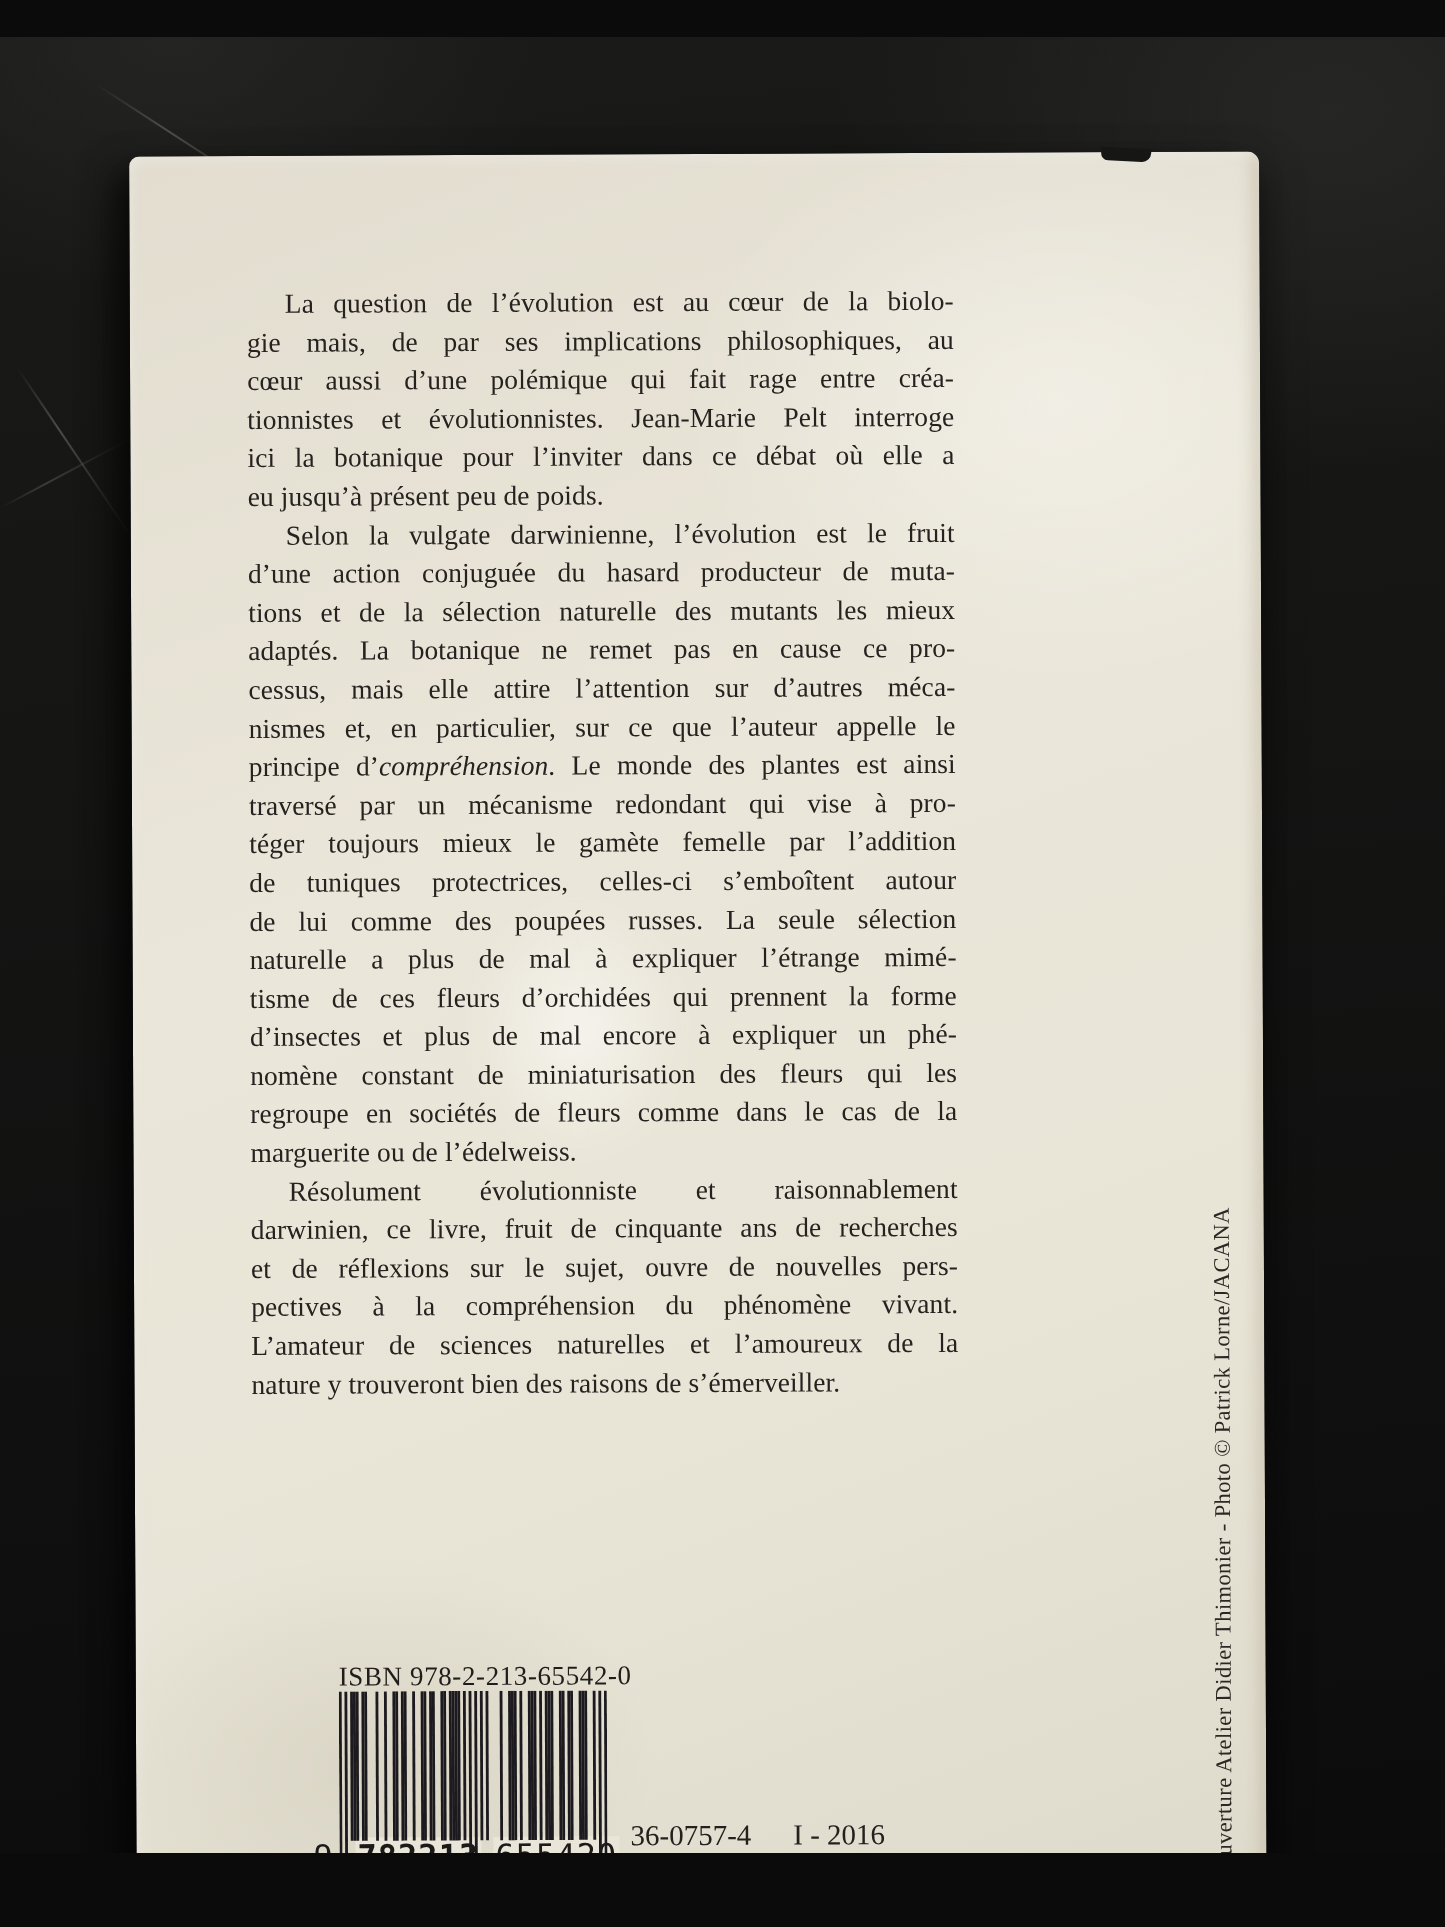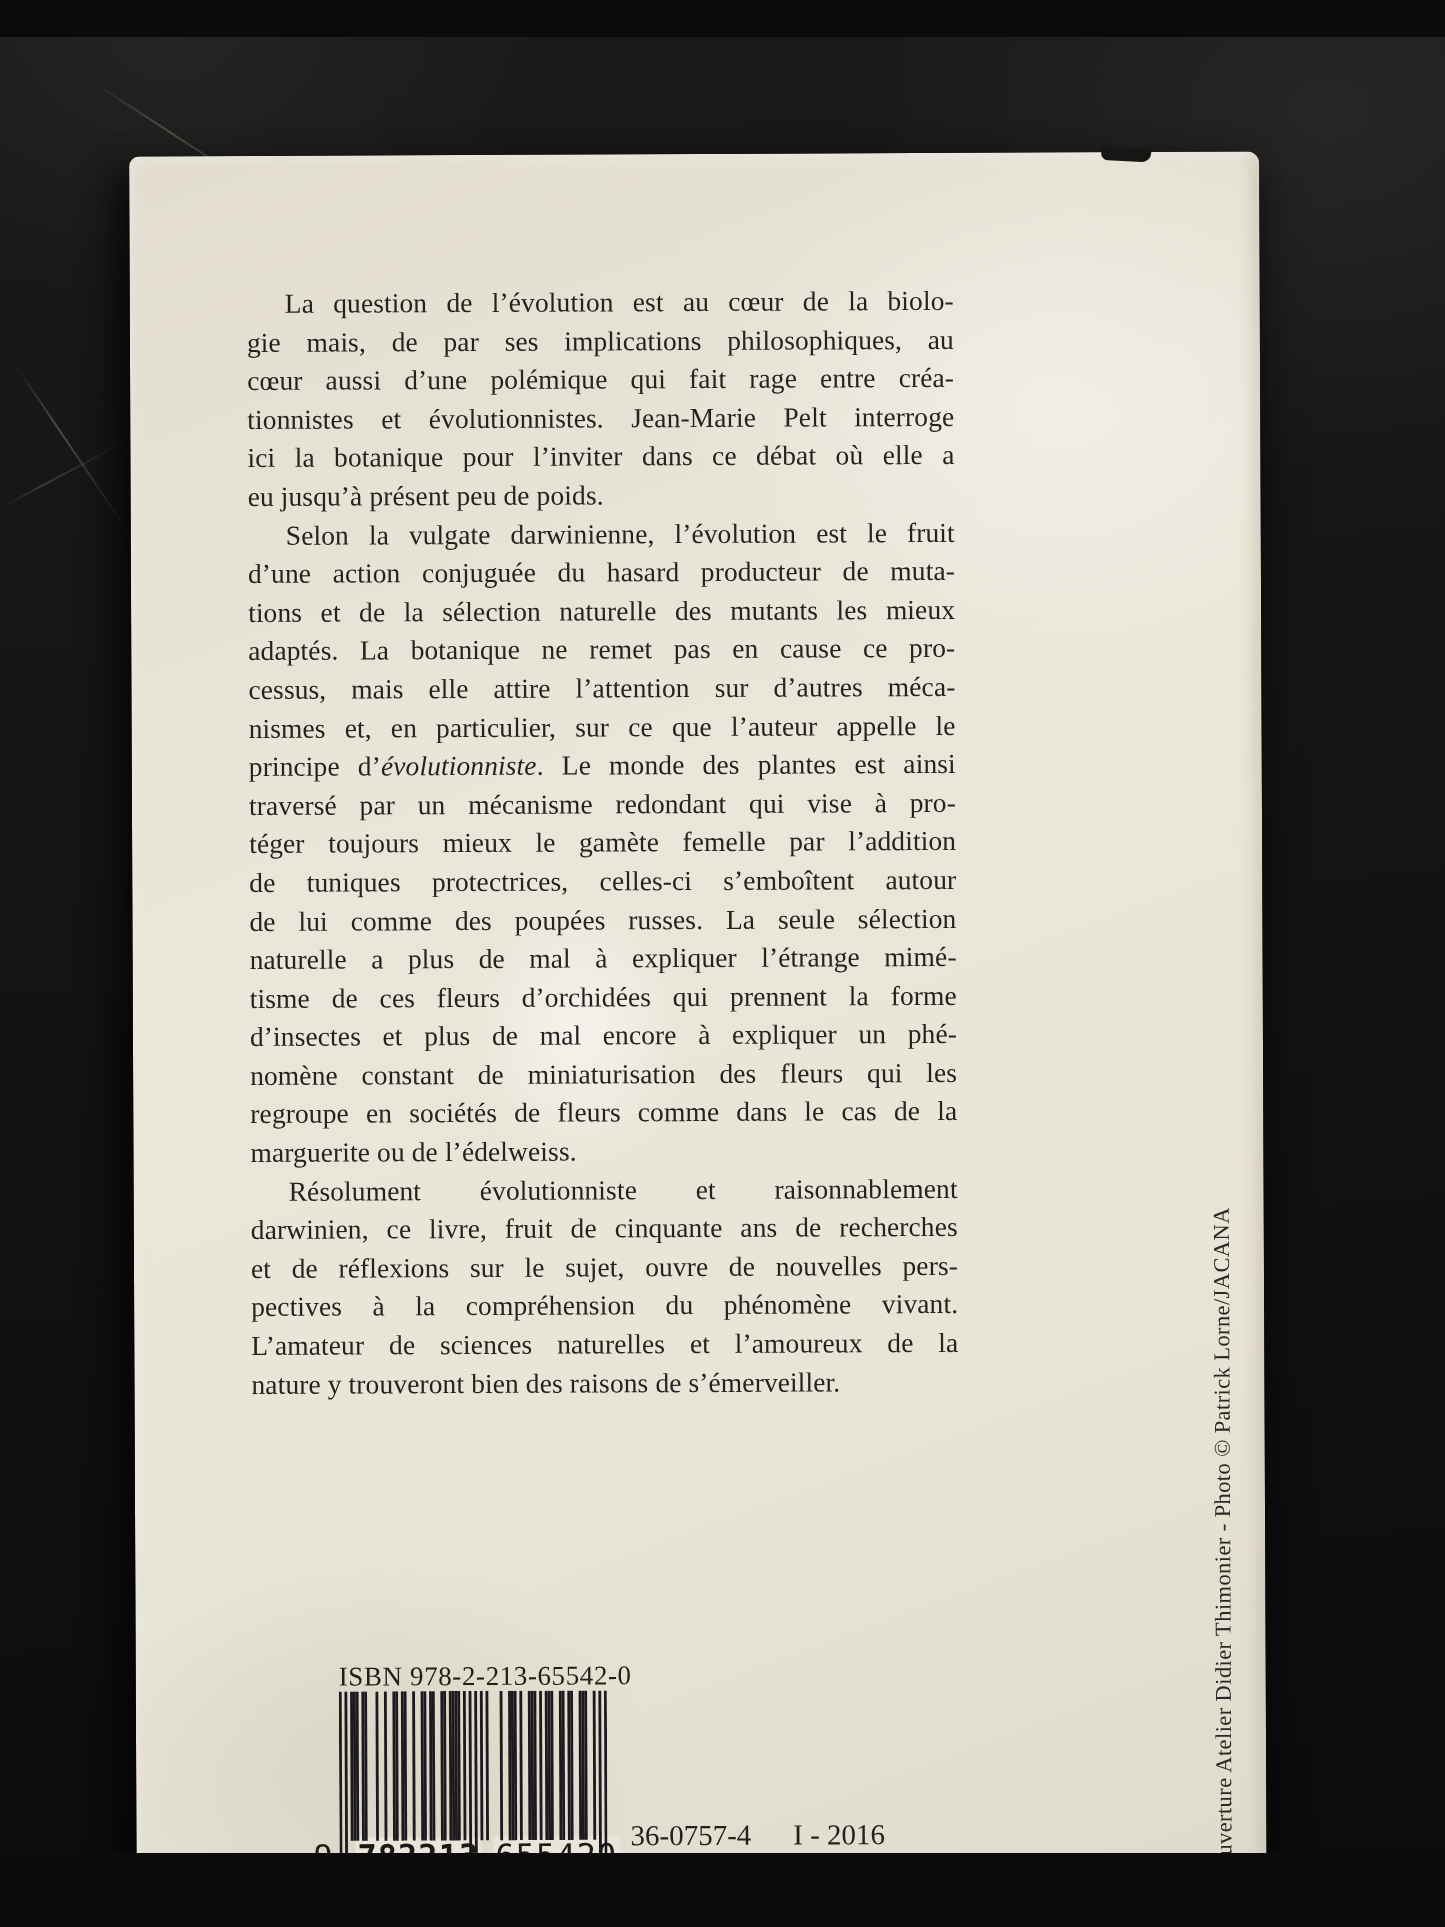--- a/index.html
+++ b/index.html
@@ -85,21 +85,21 @@
         <div class="line">cœur aussi d’une polémique qui fait rage entre créa-</div>
         <div class="line">tionnistes et évolutionnistes. Jean-Marie Pelt interroge</div>
         <div class="line">ici la botanique pour l’inviter dans ce débat où elle a</div>
         <div class="line para-end">eu jusqu’à présent peu de poids.</div>
         <div class="line indent">Selon la vulgate darwinienne, l’évolution est le fruit</div>
         <div class="line">d’une action conjuguée du hasard producteur de muta-</div>
         <div class="line">tions et de la sélection naturelle des mutants les mieux</div>
         <div class="line">adaptés. La botanique ne remet pas en cause ce pro-</div>
         <div class="line">cessus, mais elle attire l’attention sur d’autres méca-</div>
         <div class="line">nismes et, en particulier, sur ce que l’auteur appelle le</div>
-        <div class="line">principe d’<i>évolutionniste</i>. Le monde des plantes est ainsi</div>
+        <div class="line">principe d’<i>compréhension</i>. Le monde des plantes est ainsi</div>
         <div class="line">traversé par un mécanisme redondant qui vise à pro-</div>
         <div class="line">téger toujours mieux le gamète femelle par l’addition</div>
         <div class="line">de tuniques protectrices, celles-ci s’emboîtent autour</div>
         <div class="line">de lui comme des poupées russes. La seule sélection</div>
         <div class="line">naturelle a plus de mal à expliquer l’étrange mimé-</div>
         <div class="line">tisme de ces fleurs d’orchidées qui prennent la forme</div>
         <div class="line">d’insectes et plus de mal encore à expliquer un phé-</div>
         <div class="line">nomène constant de miniaturisation des fleurs qui les</div>
         <div class="line">regroupe en sociétés de fleurs comme dans le cas de la</div>
         <div class="line para-end">marguerite ou de l’édelweiss.</div>

